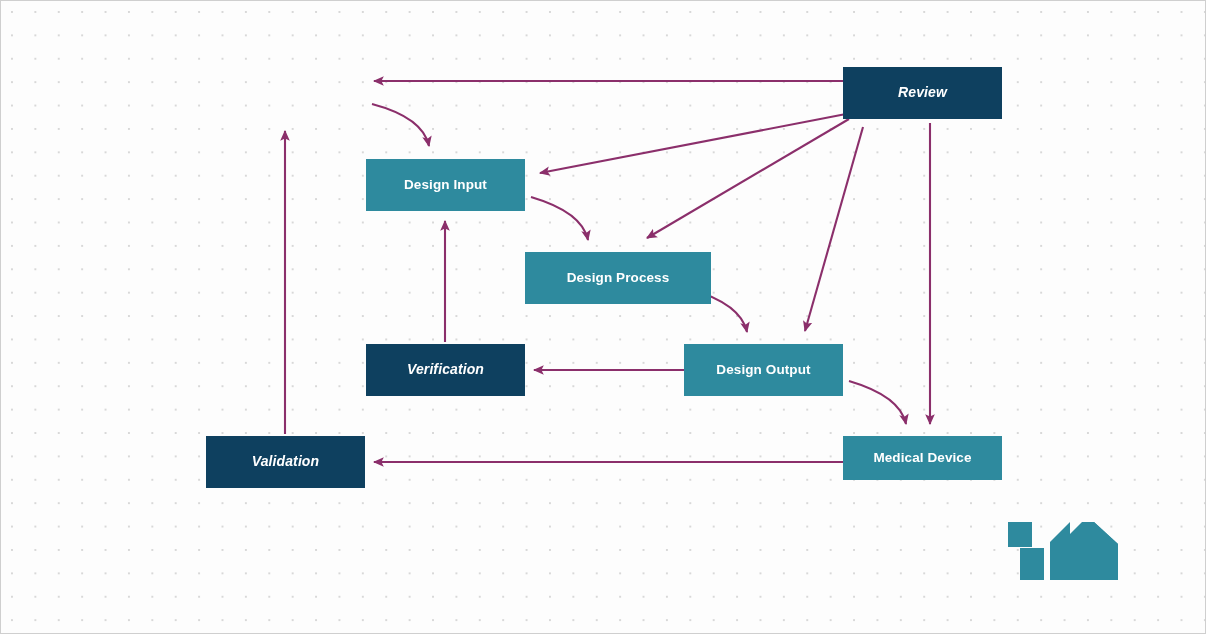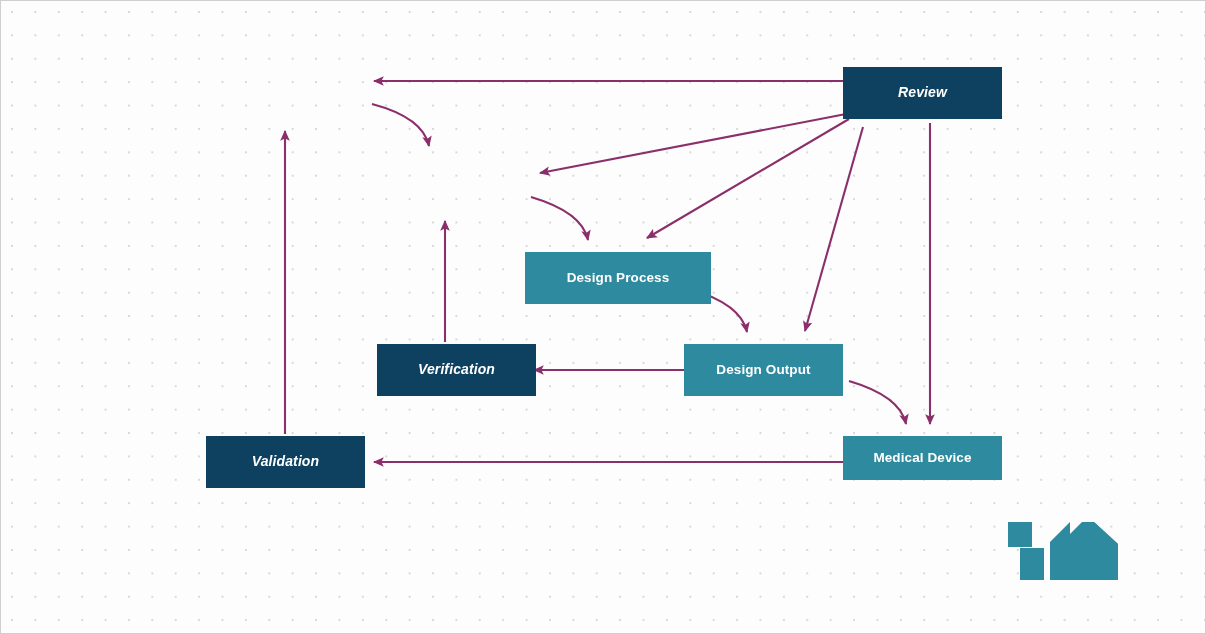--- a/index.html
+++ b/index.html
@@ -104,26 +104,29 @@
 
       <path d="M 284 433 L 284 130"></path>
     </g>
   </svg>
 
 
   <div class="node navy italic" style="left:842px;top:66px;width:159px;height:52px;">
     <span class="label">Review</span>
   </div>
 
+  <div class="node teal" style="left:365px;top:158px;width:159px;height:52px;">
+    <span class="label">Design Input</span>
+  </div>
 
   <div class="node teal" style="left:524px;top:251px;width:186px;height:52px;">
     <span class="label">Design Process</span>
   </div>
 
-  <div class="node navy italic" style="left:365px;top:343px;width:159px;height:52px;margin-left:11px;">
+  <div class="node navy italic" style="left:365px;top:343px;width:159px;height:52px;">
     <span class="label">Verification</span>
   </div>
 
   <div class="node navy italic" style="left:205px;top:435px;width:159px;height:52px;">
     <span class="label">Validation</span>
   </div>
 
   <div class="node teal" style="left:683px;top:343px;width:159px;height:52px;">
     <span class="label">Design Output</span>
   </div>

